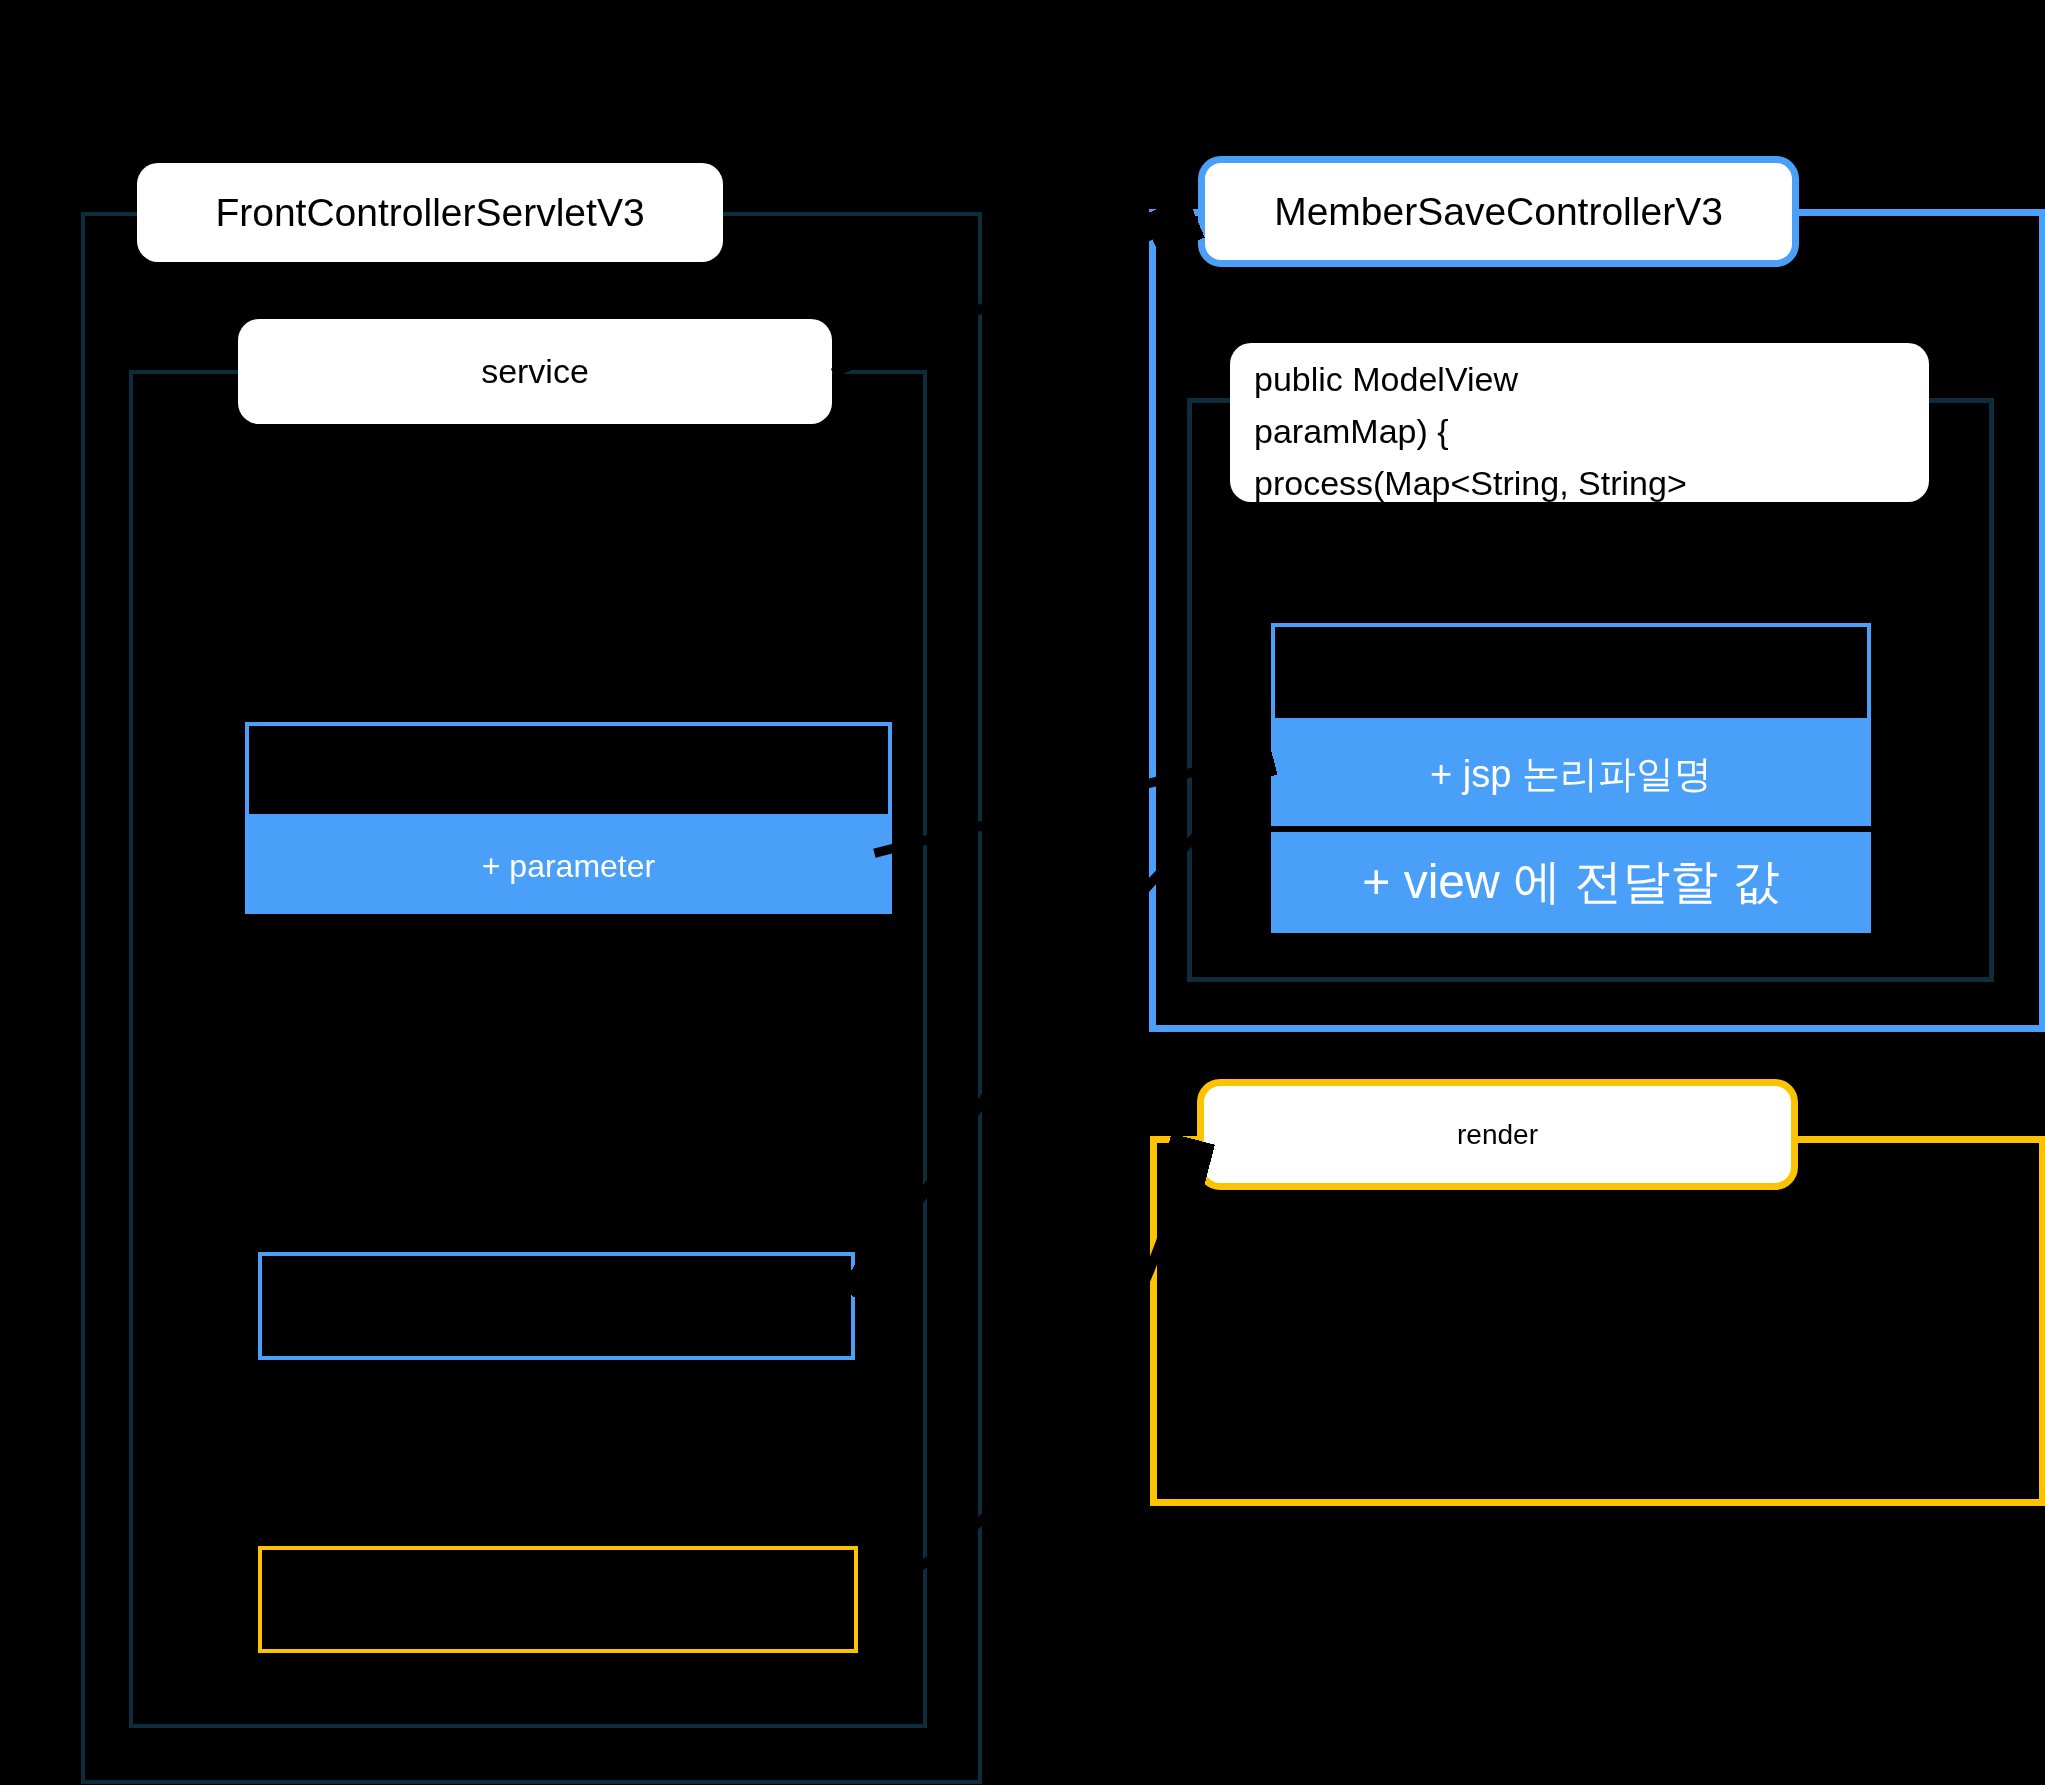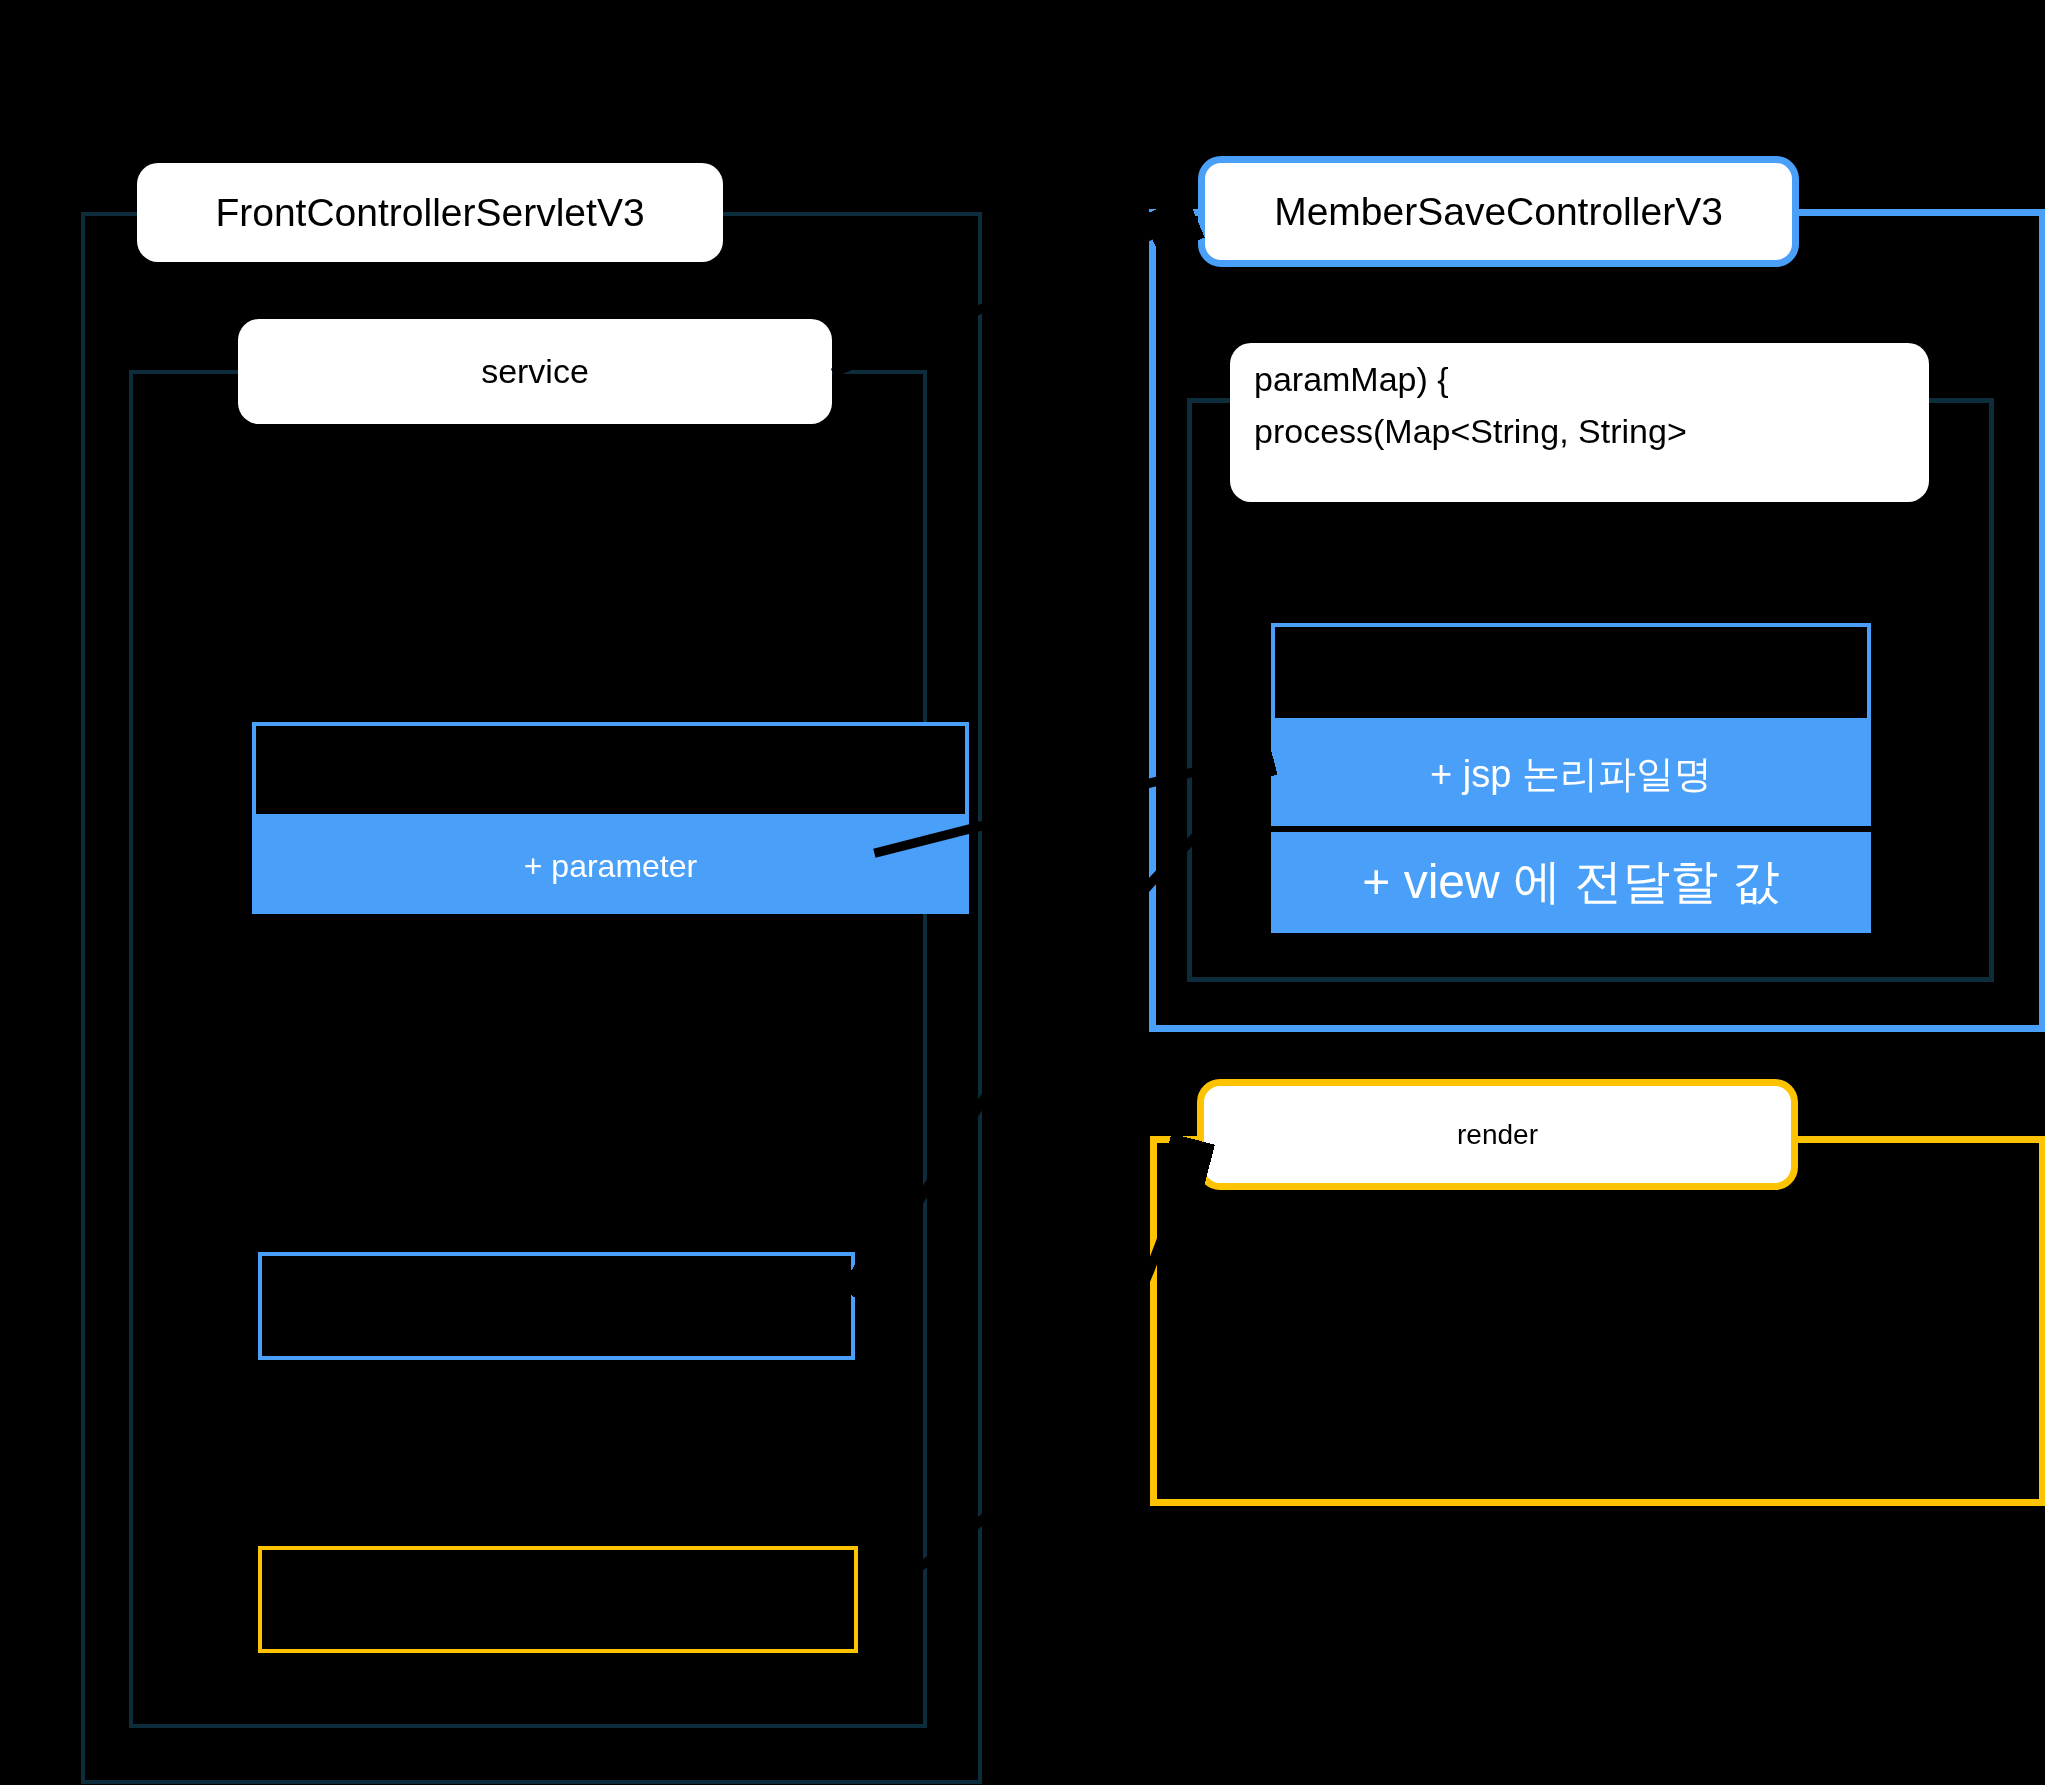--- a/index.html
+++ b/index.html
@@ -37,21 +37,21 @@
     padding:10.4px 15.6px 0 24px;font-size:34px;line-height:52px;display:block;
   }
   #render-box{left:1197px;top:1079px;width:601px;height:111px;font-size:28px;border:7.3px solid var(--accent-gold);border-radius:23px;}
   
   .tbl{position:absolute;z-index:2;}
   .tbl .hdr{border:4.2px solid var(--accent-blue);background:#000;}
   .tbl .fill{
     background:var(--accent-blue);color:#fff;
     display:flex;align-items:center;justify-content:center;text-align:right;
   }
-  #param-table{left:252px;top:722px;width:717px;}
+  #param-table{left:245px;top:722px;width:647px;}
   #param-table .hdr{height:96px;}
   #param-table .fill{height:96px;font-size:32px;}
   #mv-table{left:1271px;top:623px;width:600px;}
   #mv-table .hdr{height:99px;}
   #mv-table .row-jsp{height:104px;font-size:38px;}
   #mv-table .gap{height:5.7px;background:#000;}
   #mv-table .row-view{height:101px;font-size:48px;}
   
   .outline-box{position:absolute;background:transparent;z-index:2;}
   #blue-outline-box{left:258px;top:1252px;width:597px;height:108px;border:4.2px solid var(--accent-blue);}
@@ -87,20 +87,21 @@
   </div>
 
   <div id="blue-outline-box" class="outline-box"></div>
   <div id="gold-outline-box" class="outline-box"></div>
 
   <div id="ms-title-box" class="wbox">
     <span>MemberSaveControllerV3</span>
   </div>
 
   <div id="code-box" class="wbox">
+    <div>public ModelView</div>
     <div>paramMap) {</div>
     <div>process(Map&lt;String, String&gt;</div>
   </div>
 
   <div id="mv-table" class="tbl">
     <div class="hdr"></div>
     <div class="fill row-jsp">
       <span>+ jsp 논리파일명</span>
     </div>
     <div class="gap"></div>

